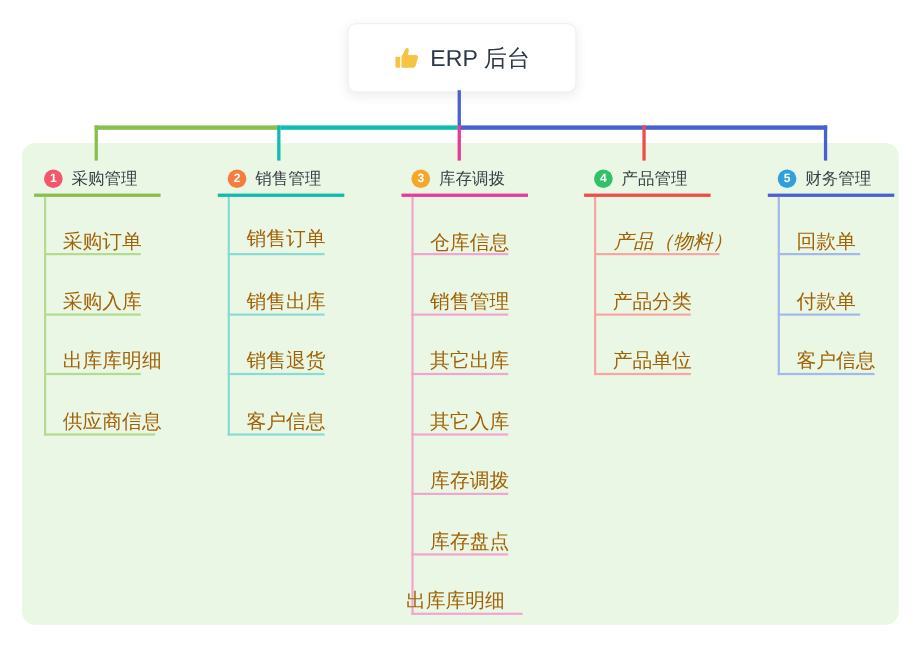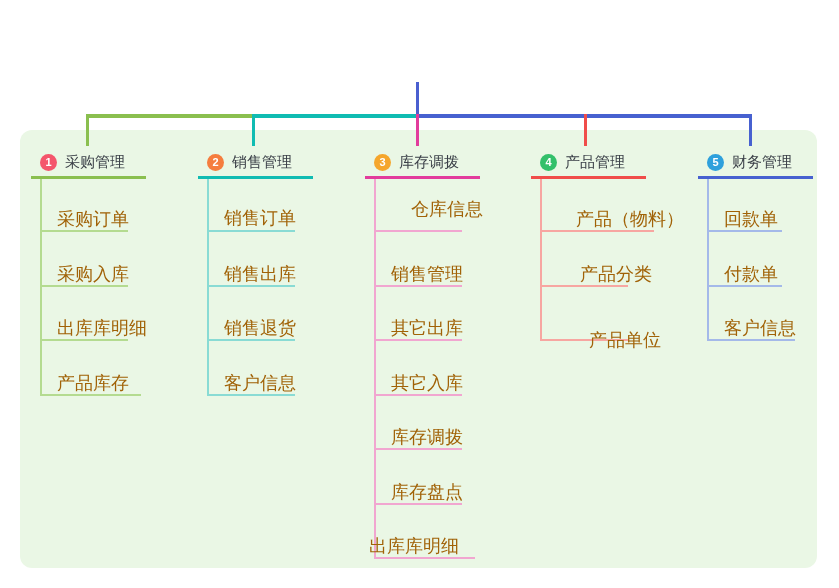--- a/index.html
+++ b/index.html
@@ -36,20 +36,27 @@
   }
   .child-label{font-size:18px;color:#a16207;white-space:nowrap;line-height:16px;}
 </style>
 </head>
 <body>
 
 <div id="canvas">
 
   <div class="panel"></div>
 
+  <div class="root-node">
+    <svg width="24" height="24" viewBox="0 0 24 24" aria-hidden="true">
+      <path fill="#f6c344" d="M1.5 10.5h3.6c.4 0 .7.3.7.7v8.6c0 .4-.3.7-.7.7H2.5c-.6 0-1-.4-1-1v-9z"></path>
+      <path fill="#f6c344" d="M7 20.5V10.3l3.7-7c.3-.6 1.1-.9 1.8-.7.9.3 1.4 1.3 1.2 2.2l-1 4.2H20c1.2 0 2.1 1 2.1 2.1 0 .2 0 .5-.1.7l-2.1 6.8c-.3 1-1.2 1.9-2.3 1.9H7z"></path>
+    </svg>
+    <span>ERP 后台</span>
+  </div>
 
   <div id="lines">
       <div class="vline" style="left: 416px; top: 82px; width: 3px; height: 36px; background: rgb(74, 95, 208);"></div>
       <div class="hline" style="left: 86px; top: 114px; width: 169px; height: 4px; background: rgb(138, 191, 79);"></div>
       <div class="hline" style="left: 255px; top: 114px; width: 161px; height: 4px; background: rgb(16, 188, 178);"></div>
       <div class="hline" style="left: 419px; top: 114px; width: 333px; height: 4px; background: rgb(71, 97, 208);"></div>
       <div class="vline" style="left: 86px; top: 114px; width: 3px; height: 32px; background: rgb(138, 191, 79);"></div>
       <div class="vline" style="left: 252px; top: 114px; width: 3px; height: 32px; background: rgb(16, 188, 178);"></div>
       <div class="vline" style="left: 416px; top: 114px; width: 3px; height: 32px; background: rgb(226, 60, 156);"></div>
       <div class="vline" style="left: 584px; top: 114px; width: 3px; height: 32px; background: rgb(240, 77, 74);"></div>
@@ -94,21 +101,21 @@
       <div class="child-node" style="left: 57px; top: 209px;">
         <span class="child-label">采购订单</span>
       </div>
       <div class="child-node" style="left: 57px; top: 264px;">
         <span class="child-label">采购入库</span>
       </div>
       <div class="child-node" style="left: 57px; top: 318px;">
         <span class="child-label">出库库明细</span>
       </div>
       <div class="child-node" style="left: 57px; top: 373px;">
-        <span class="child-label">产品库存</span>
+        <span class="child-label">供应商信息</span>
       </div>
       <div class="branch-header" style="left: 207px; top: 149px;">
         <span class="badge" style="background: rgb(245, 125, 62);">2</span>
         <span class="branch-label">销售管理</span>
       </div>
       <div class="child-node" style="left: 224px; top: 209px; font-family: Liberation Mono, monospace;">
         <span class="child-label">销售订单</span>
       </div>
       <div class="child-node" style="left: 224px; top: 264px;">
         <span class="child-label">销售出库</span>
@@ -116,21 +123,21 @@
       <div class="child-node" style="left: 224px; top: 318px;">
         <span class="child-label">销售退货</span>
       </div>
       <div class="child-node" style="left: 224px; top: 373px;">
         <span class="child-label">客户信息</span>
       </div>
       <div class="branch-header" style="left: 374px; top: 149px;">
         <span class="badge" style="background: rgb(245, 166, 44);">3</span>
         <span class="branch-label">库存调拨</span>
       </div>
-      <div class="child-node" style="left: 391px; top: 199px; margin-left: 20px;">
+      <div class="child-node" style="left: 391px; top: 210px;">
         <span class="child-label">仓库信息</span>
       </div>
       <div class="child-node" style="left: 391px; top: 264px;">
         <span class="child-label">销售管理</span>
       </div>
       <div class="child-node" style="left: 391px; top: 318px;">
         <span class="child-label">其它出库</span>
       </div>
       <div class="child-node" style="left: 391px; top: 373px;">
         <span class="child-label">其它入库</span>
@@ -141,27 +148,27 @@
       <div class="child-node" style="left: 391px; top: 482px;">
         <span class="child-label">库存盘点</span>
       </div>
       <div class="child-node" style="left: 369px; top: 536px;">
         <span class="child-label">出库库明细</span>
       </div>
       <div class="branch-header" style="left: 540px; top: 149px;">
         <span class="badge" style="background: rgb(51, 192, 106);">4</span>
         <span class="branch-label">产品管理</span>
       </div>
-      <div class="child-node" style="left: 576px; top: 209px;">
+      <div class="child-node" style="left: 558px; top: 209px; font-style: italic;">
         <span class="child-label">产品（物料）</span>
       </div>
-      <div class="child-node" style="left: 580px; top: 264px;">
+      <div class="child-node" style="left: 557px; top: 264px;">
         <span class="child-label">产品分类</span>
       </div>
-      <div class="child-node" style="left: 589px; top: 318px; margin-top: 12px;">
+      <div class="child-node" style="left: 557px; top: 318px;">
         <span class="child-label">产品单位</span>
       </div>
       <div class="branch-header" style="left: 707px; top: 149px;">
         <span class="badge" style="background: rgb(46, 160, 220);">5</span>
         <span class="branch-label">财务管理</span>
       </div>
       <div class="child-node" style="left: 724px; top: 209px;">
         <span class="child-label">回款单</span>
       </div>
       <div class="child-node" style="left: 724px; top: 264px;">

